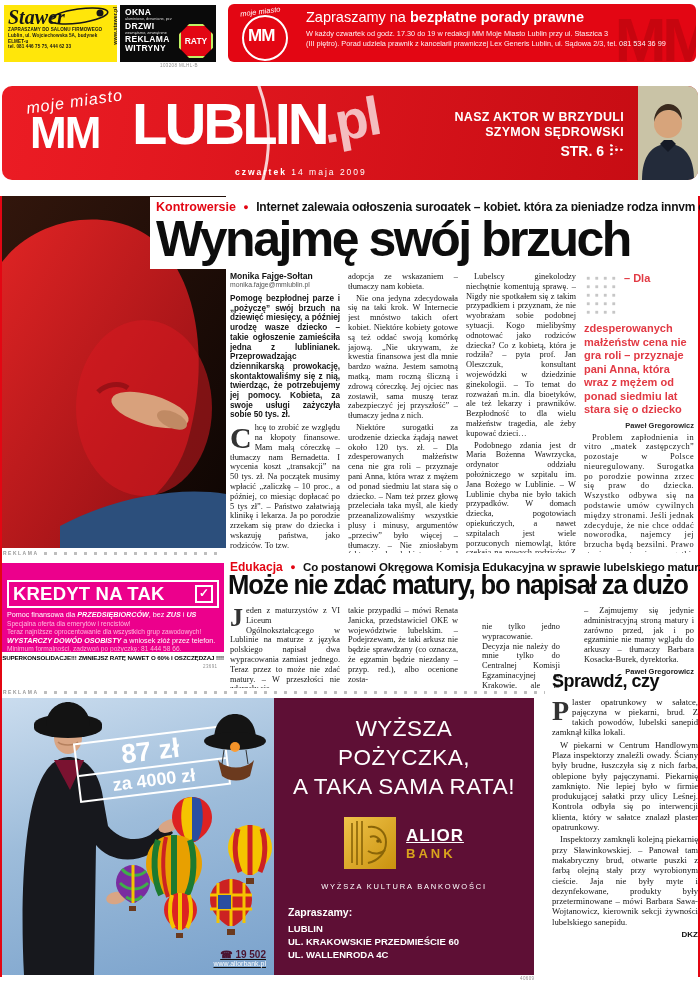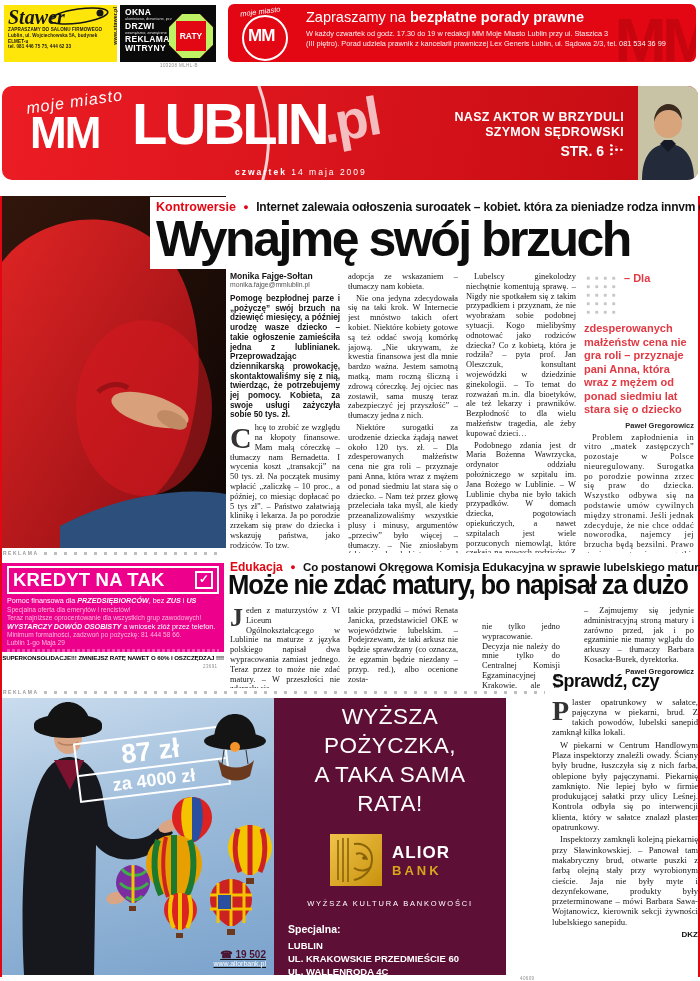--- a/index.html
+++ b/index.html
@@ -9,21 +9,21 @@
 
   
   .stawer{left:4px;top:5px;width:113px;height:57px;background:#ffe60a;padding:2px 4px;box-sizing:border-box;}
   .stawer-logo{font-family:"Liberation Serif",serif;font-weight:bold;font-style:italic;font-size:20px;color:#161616;line-height:20px;position:relative;}
   .stawer-swoosh{position:absolute;left:44px;top:2px;width:62px;height:18px;}
   .stawer small{display:block;font-size:4.6px;font-weight:bold;line-height:5.8px;color:#161616;letter-spacing:.1px;}
   .stawer-site{position:absolute;right:-1px;top:2px;writing-mode:vertical-rl;transform:rotate(180deg);font-size:5.5px;font-weight:bold;color:#161616;}
   .okna{left:120px;top:5px;width:96px;height:57px;background:#0a0a0a;color:#fff;padding:3px 5px;box-sizing:border-box;}
   .okna .it{font-size:8.5px;font-weight:bold;line-height:9px;letter-spacing:.3px;}
   .okna .su{font-size:3.8px;color:#ddd;line-height:4.6px;}
-  .raty{position:absolute;right:3px;bottom:4px;width:30px;height:30px;background:#e30613;border:7px solid #bef264;
+  .raty{position:absolute;right:3px;bottom:4px;width:30px;height:30px;background:#e30613;border:2px solid #bef264;
         clip-path:polygon(30% 0,70% 0,100% 30%,100% 70%,70% 100%,30% 100%,0 70%,0 30%);
         display:flex;align-items:center;justify-content:center;font-size:8.5px;font-weight:bold;color:#fff;}
   .code{font-size:4.5px;color:#909090;letter-spacing:.4px;}
   .porady{left:228px;top:4px;width:468px;height:58px;background:#e30613;border-radius:6px;color:#fff;overflow:hidden;}
   .porady-mm{position:absolute;left:10px;top:2px;width:60px;height:54px;}
   .pm-ring{position:absolute;left:4px;top:9px;width:42px;height:42px;border:2px solid #fff;border-radius:50%;}
   .pm-top{position:absolute;left:2px;top:1px;font-size:7.5px;font-style:italic;transform:rotate(-7deg);white-space:nowrap;}
   .pm-mm{position:absolute;left:10px;top:20px;font-size:17px;font-weight:bold;letter-spacing:-1px;}
   .porady-txt{position:absolute;left:78px;top:5px;width:380px;}
   .porady-title{font-size:14.5px;line-height:17px;}
@@ -83,44 +83,44 @@
   .dc2{float:left;font-family:"Liberation Serif",serif;font-weight:bold;font-size:26px;line-height:21px;padding:1px 3px 0 0;color:#333;}
   .author-e{text-align:right;font-weight:bold;font-size:7.5px;color:#222;margin-top:2px;}
 
   
   .reklama{display:flex;align-items:center;gap:4px;color:#999;font-size:5px;font-weight:bold;letter-spacing:1.5px;}
   .reklama .lead{flex:1;height:5px;background:radial-gradient(circle at 2.5px 2.5px,#bdbdbd 1.4px,transparent 1.7px);background-size:10px 5px;background-repeat:repeat-x;}
   .rk1{left:3px;top:550px;width:220px;}
   .rk2{left:3px;top:689px;width:542px;}
 
   
-  .kredyt{left:2px;top:563px;width:222px;height:100px;background:#ec008c;color:#fff;padding:3px 5px;box-sizing:border-box;overflow:hidden;}
+  .kredyt{left:2px;top:563px;width:222px;height:100px;background:#ec008c;color:#fff;padding:17px 5px;box-sizing:border-box;overflow:hidden;}
   .kr-title{border:2px solid #fff;display:flex;align-items:center;justify-content:space-between;padding:1px 4px;margin-bottom:3px;}
   .kr-title .t{font-size:18.5px;font-weight:bold;letter-spacing:.2px;white-space:nowrap;}
   .kr-check{width:14px;height:14px;border:2px solid #fff;font-size:12px;font-weight:bold;line-height:13px;text-align:center;flex:none;}
   .kr-l{font-size:7.2px;line-height:8.6px;}
   .kr-l b{font-weight:bold;font-style:italic;}
   .kr-soft{color:#ffb9dd;font-size:6.6px;line-height:8px;}
   .kr-noise{height:4px;margin:2px 0 1px;background:repeating-linear-gradient(90deg,rgba(255,255,255,.55) 0 3px,transparent 3px 5px);opacity:.6;}
   .kr-bottom{position:absolute;left:0;right:0;bottom:0;height:11px;background:#fff;color:#000;font-size:6.2px;font-weight:bold;text-align:center;line-height:11px;letter-spacing:-.1px;}
   .code-kr{left:203px;top:664px;}
 
   
   .alior{left:2px;top:698px;width:544px;height:277px;overflow:hidden;}
   .al-left{position:absolute;left:0;top:0;width:272px;height:277px;background:linear-gradient(165deg,#cadcee 0%,#9dbcda 45%,#7aa2cc 100%);overflow:hidden;}
   .al-price{position:absolute;left:74px;top:36px;width:148px;border:2px solid #fff;transform:rotate(-7deg);color:#fff;text-align:center;}
   .al-price .r1{font-size:27px;font-weight:bold;line-height:30px;border-bottom:2px solid #fff;}
   .al-price .r2{font-size:18px;font-weight:bold;line-height:24px;}
   .al-phone{position:absolute;right:8px;bottom:8px;text-align:right;text-decoration:underline;}
   .al-phone .ph{font-size:10px;font-weight:bold;color:#4a1430;}
   .al-phone .ws{font-size:7px;color:#fff;}
-  .al-right{position:absolute;left:272px;top:0;width:232px;height:277px;background:#5e0f35;color:#fff;padding:4px 14px;box-sizing:border-box;}
+  .al-right{position:absolute;left:272px;top:0;width:260px;height:277px;background:#5e0f35;color:#fff;padding:16px 14px;box-sizing:border-box;}
   .al-h{font-size:22.5px;line-height:29px;text-align:center;letter-spacing:.5px;font-weight:normal;}
   .al-logo{display:flex;align-items:center;justify-content:center;gap:10px;margin-top:16px;}
-  .al-brand .b1{font-size:17px;font-weight:bold;letter-spacing:1px;color:#fff;}
+  .al-brand .b1{font-size:17px;font-weight:bold;letter-spacing:1px;color:#fff;text-decoration:underline;}
   .al-brand .b2{font-size:13px;font-weight:bold;letter-spacing:3px;color:#d9a41d;}
   .al-tag{font-size:7.5px;letter-spacing:1.8px;text-align:center;margin-top:13px;}
   .al-inv{font-size:10.5px;font-weight:bold;margin-top:15px;}
   .al-addr{font-size:9.5px;font-weight:bold;line-height:13px;margin-top:4px;}
   .al-fine{font-size:5px;line-height:6.6px;color:rgba(255,255,255,.78);margin-top:13px;text-align:justify;}
   .code-al{left:520px;top:976px;}
 
   
   .spider{left:552px;top:672px;width:146px;height:302px;overflow:hidden;}
   .sp-h{font-size:18px;font-weight:bold;line-height:19.5px;letter-spacing:-.5px;color:#0d0d0d;}
@@ -382,21 +382,21 @@
             <path d="M24,34 C30,38 37,37 41,33"></path>
           </g>
           <circle cx="34" cy="24" r="1.8" fill="#7a5a08"></circle>
         </svg>
         <div class="al-brand">
           <div class="b1">ALIOR</div>
           <div class="b2">BANK</div>
         </div>
       </div>
       <div class="al-tag">WYŻSZA KULTURA BANKOWOŚCI</div>
-      <div class="al-inv">Specjalna:</div>
+      <div class="al-inv">Zapraszamy:</div>
       <div class="al-addr">
         <div>LUBLIN</div>
         <div>UL. KRAKOWSKIE PRZEDMIEŚCIE 60</div>
         <div>UL. WALLENRODA 4C</div>
       </div>
       <div class="al-fine">RRSO dla pożyczki w wysokości 4000 zł spłacanej w 96 równych ratach miesięcznych wynosi 23,23% (zawiera wszystkie opłaty, prowizje, koszty związane z udzieleniem pożyczki i kosztami ubezpieczenia spłaty kredytu). RRSO i wysokość miesięcznej raty podane są wg stanu na 16.04.2009.</div>
     </div>
   </div>
   <div class="abs code code-al">40609</div>
 

